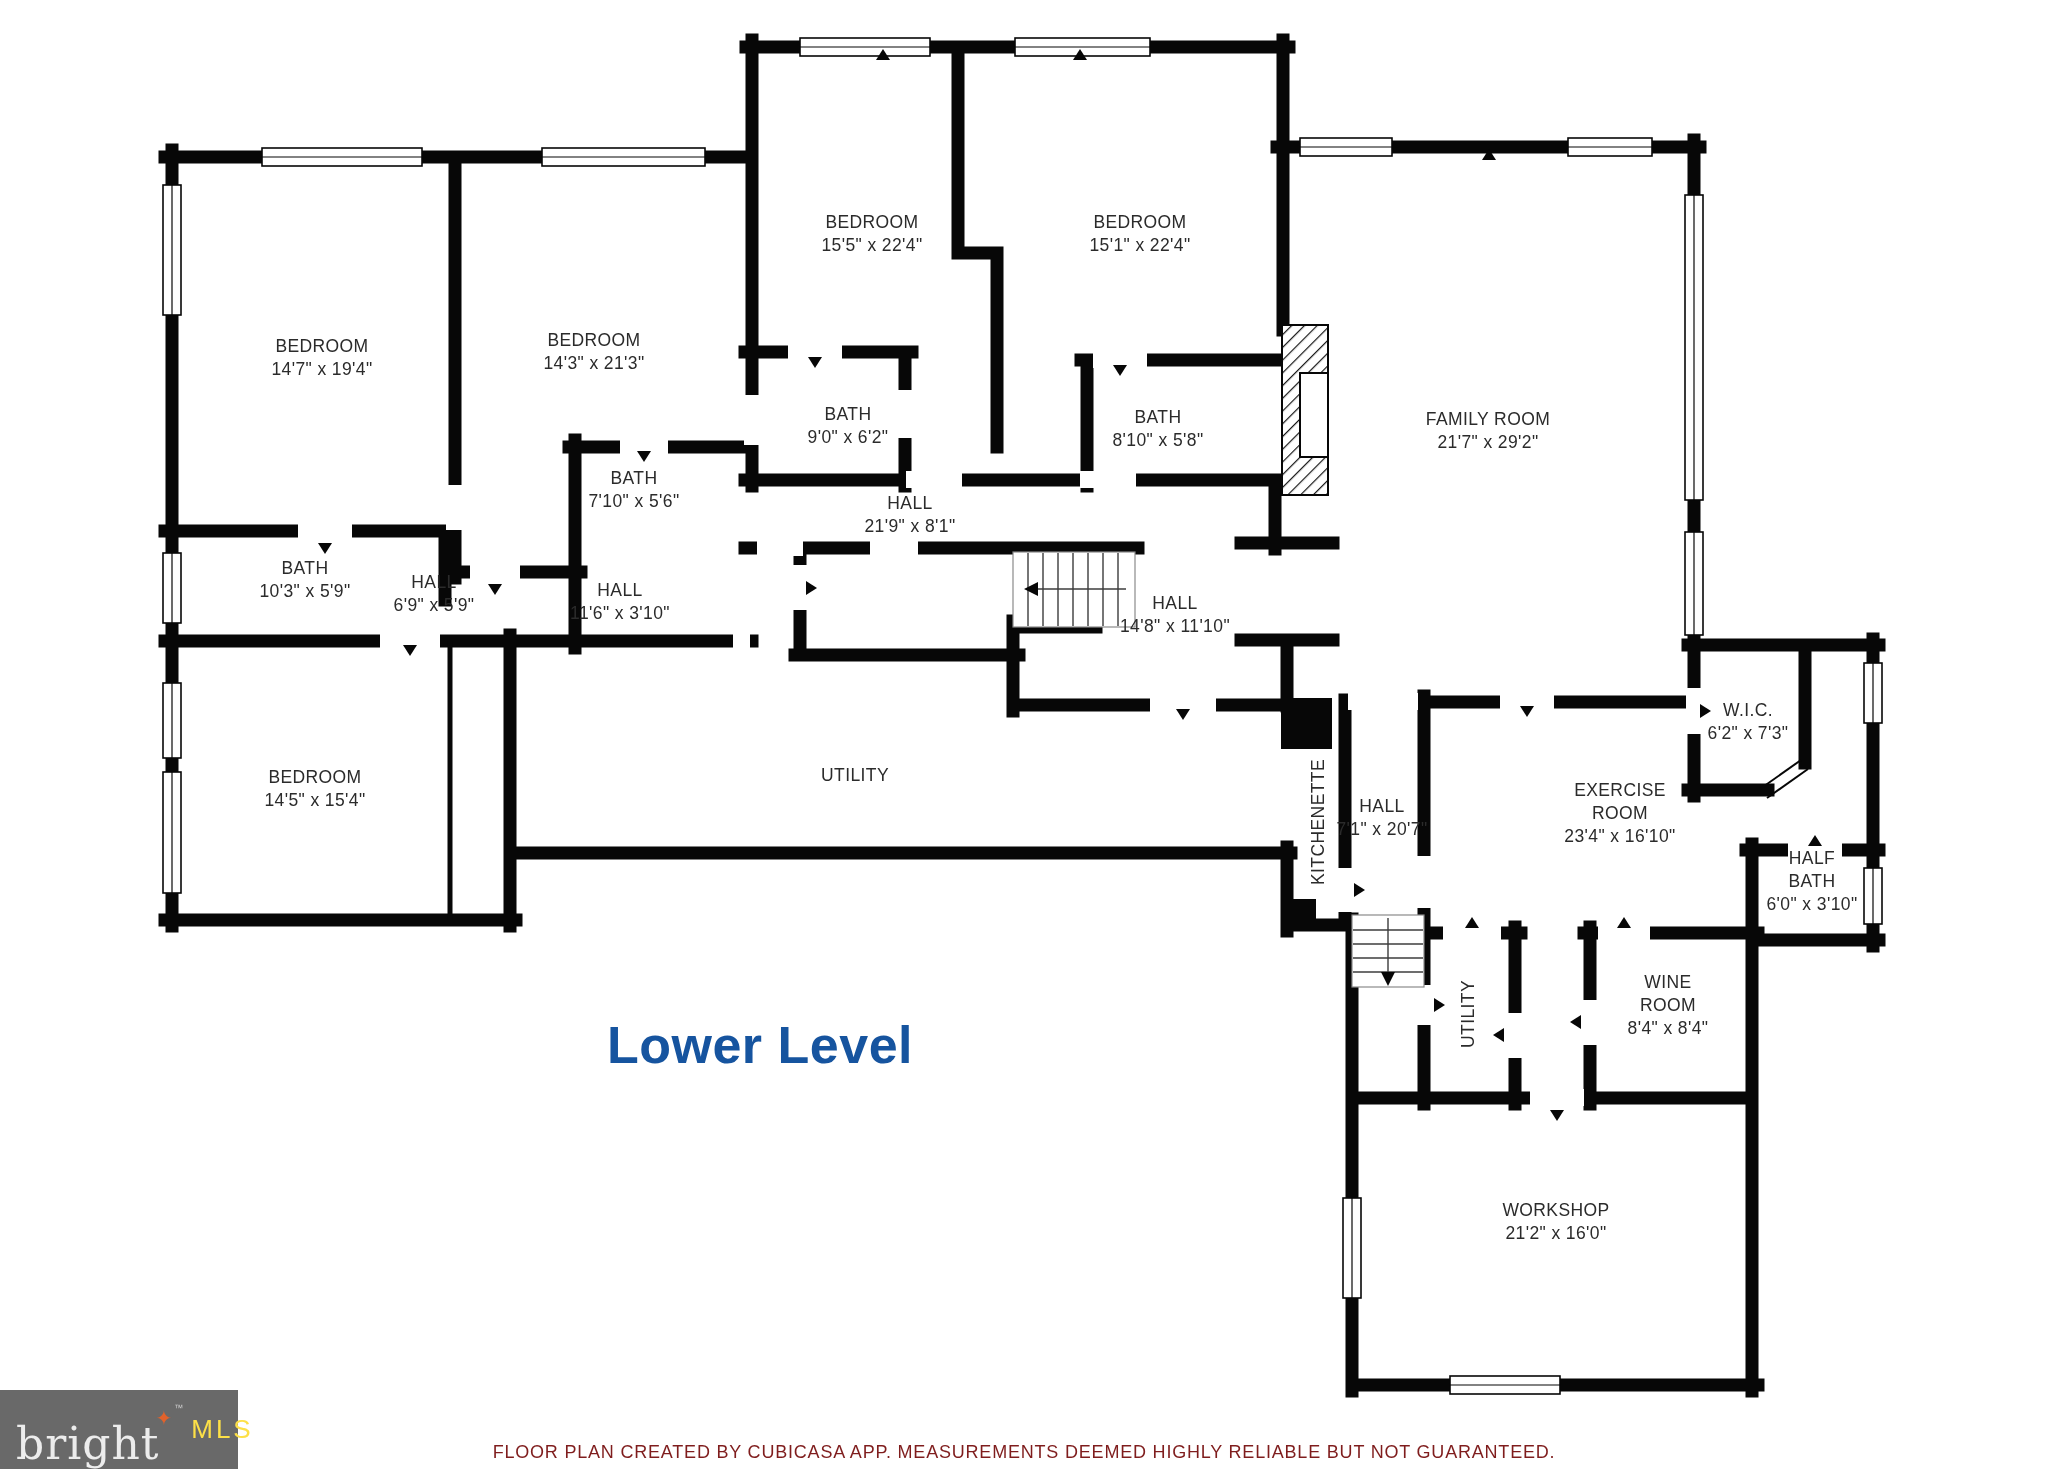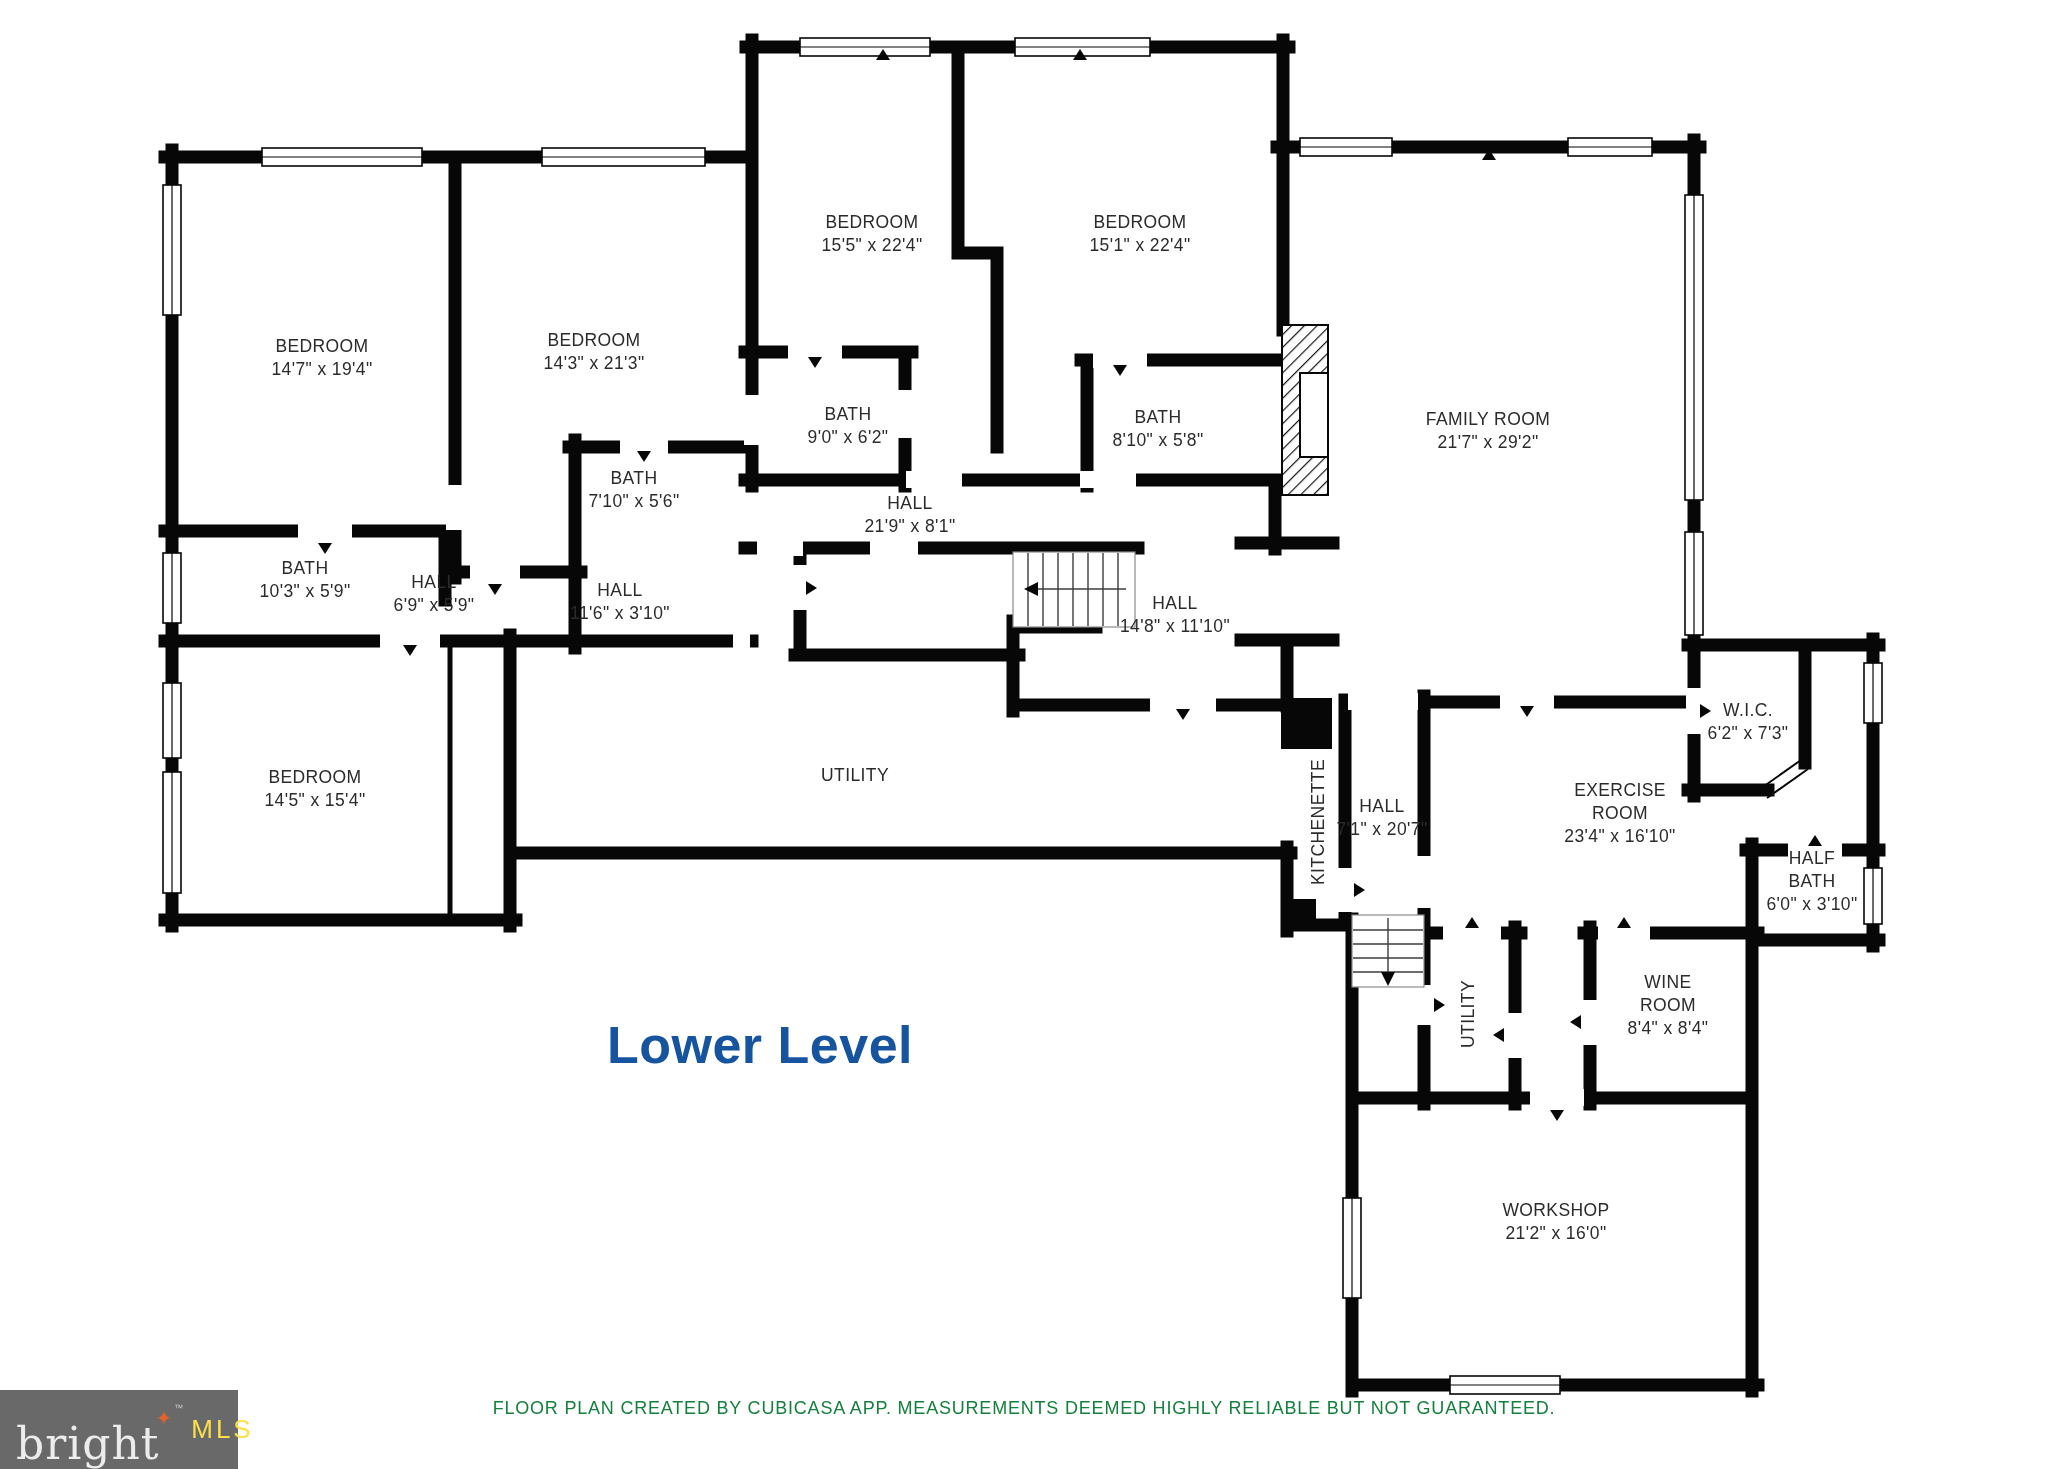--- a/index.html
+++ b/index.html
@@ -312,20 +312,20 @@
     </g>
     <g>
       <text class="rl" x="1556" y="1216">WORKSHOP</text>
       <text class="rl" x="1556" y="1239">21'2" x 16'0"</text>
     </g>
   </g>
 </svg>
 
 <div id="title" style="color: rgb(22, 84, 159);">Lower Level</div>
 
-<div id="footer" style="color: #15803d;">FLOOR PLAN CREATED BY CUBICASA APP. MEASUREMENTS DEEMED HIGHLY RELIABLE BUT NOT GUARANTEED.</div>
+<div id="footer" style="color: #7f1d1d; margin-top: 44px;">FLOOR PLAN CREATED BY CUBICASA APP. MEASUREMENTS DEEMED HIGHLY RELIABLE BUT NOT GUARANTEED.</div>
 
 <div id="logo" style="background: rgb(105, 105, 105);">
   <span class="brand">bright</span>
     <span class="star" style="color: rgb(226, 98, 43);">✦</span>
     <span class="tm">™</span>
   <span class="suffix">MLS</span>
 </div>
 
 </body></html>

